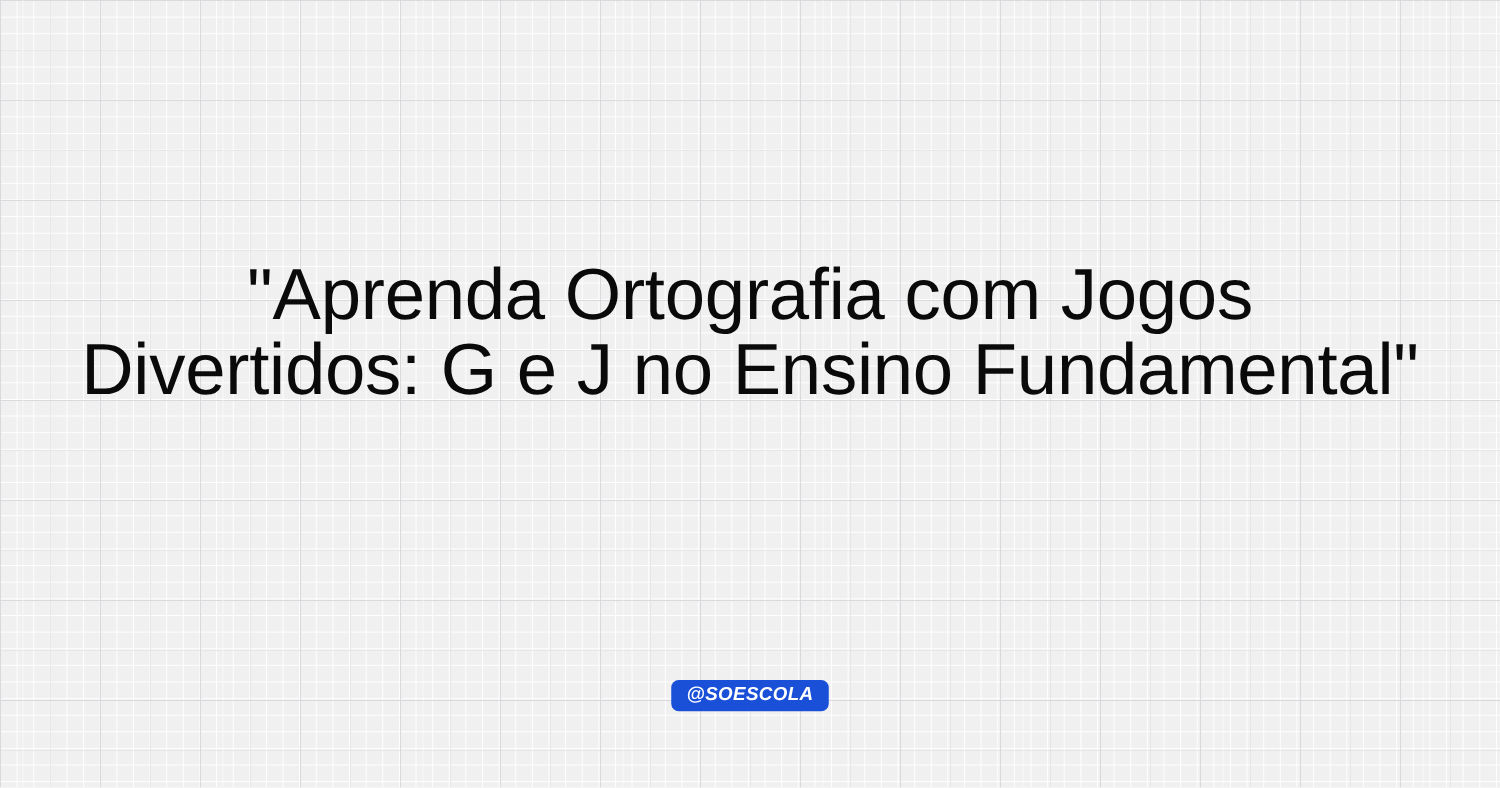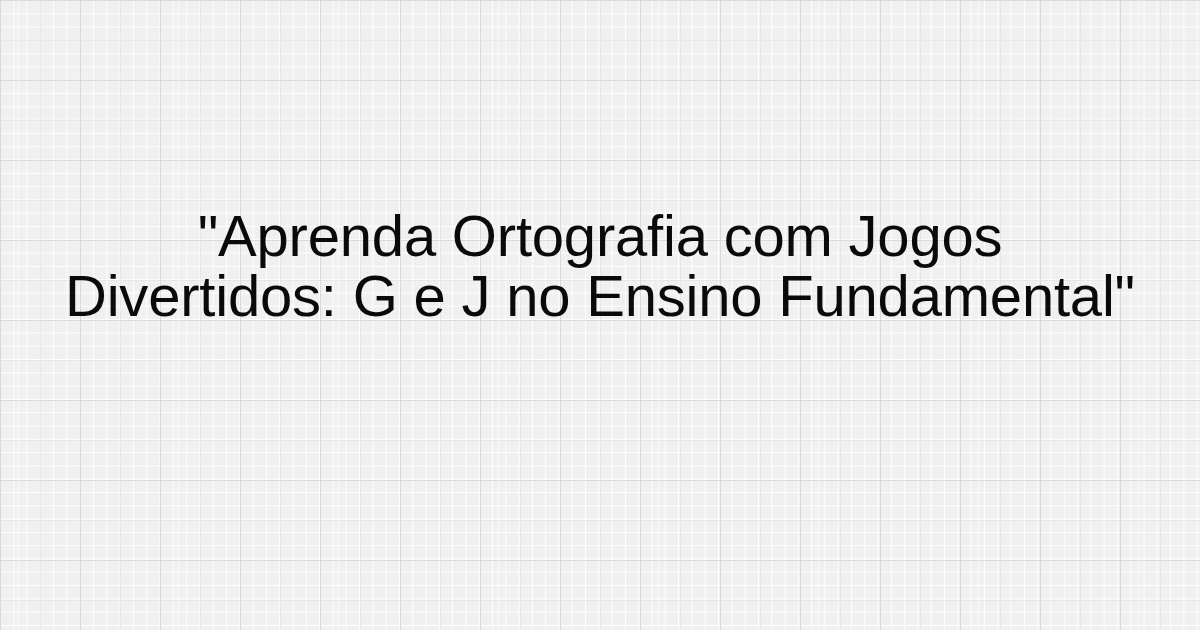--- a/index.html
+++ b/index.html
@@ -111,14 +111,17 @@
 
   <div class="grid-layer grid-fine"></div>
   <div class="grid-layer grid-minor"></div>
   <div class="grid-layer grid-major"></div>
   <div class="grid-layer grid-wash"></div>
 
   <div class="title-wrap">
     <h1 class="title">"Aprenda Ortografia com Jogos Divertidos: G e J no Ensino Fundamental"</h1>
   </div>
 
+  <div class="badge-wrap">
+    <span class="badge">@SOESCOLA</span>
+  </div>
 
 </div>
 
 </body></html>

